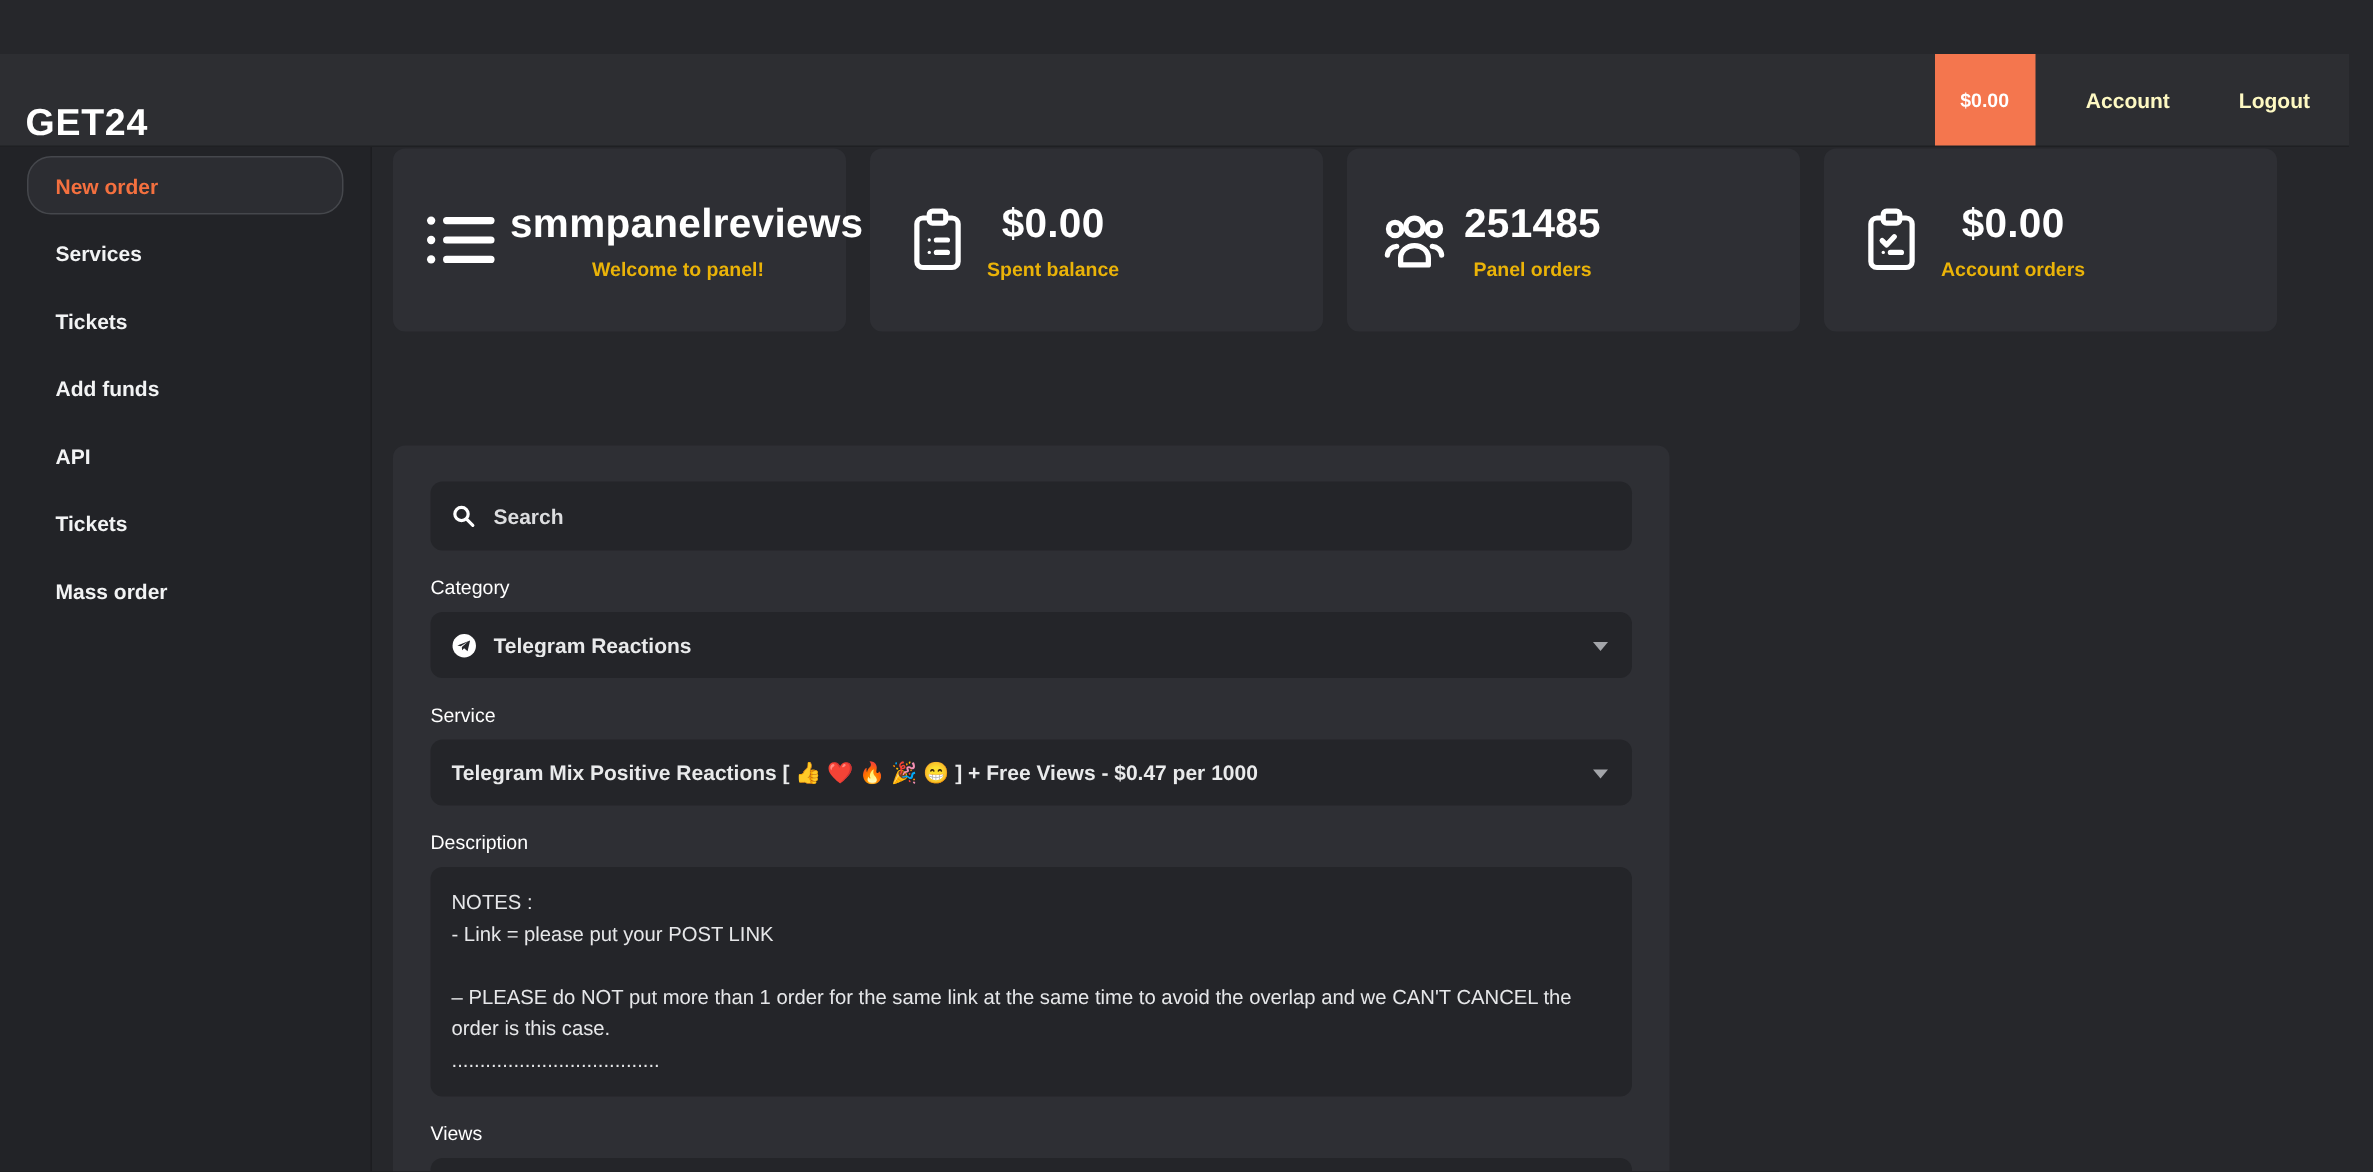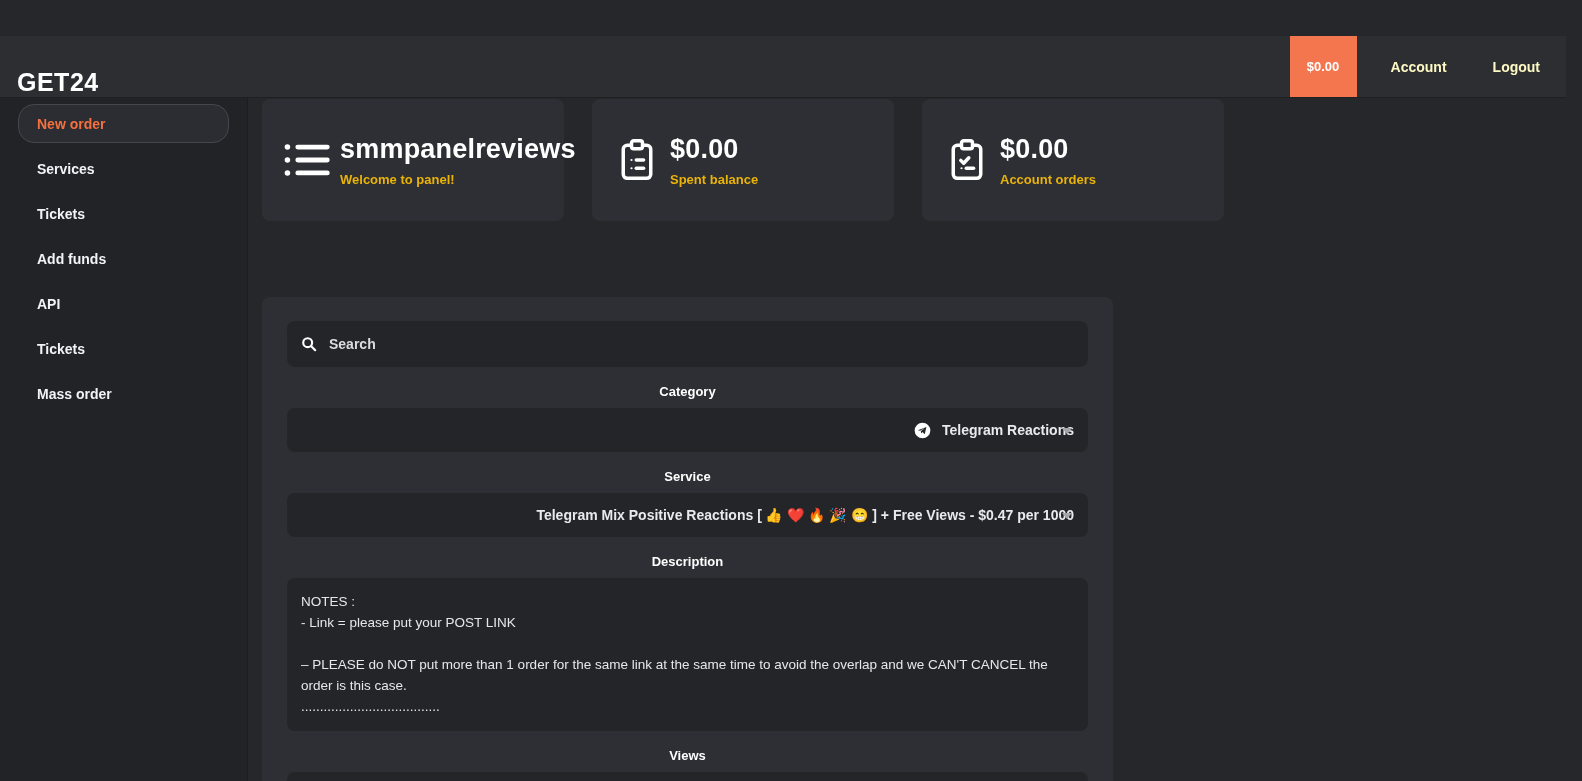--- a/index.html
+++ b/index.html
@@ -40,42 +40,42 @@
     margin:0 18px 6px 18px; height:39px; display:flex; align-items:center;
     padding-left:18px; border-radius:16px; font-size:14px; font-weight:700;
     color:#f2f3f4; cursor:pointer; border:1px solid transparent;
   }
   .side-item.active {
     background:#2c2d32; border-color:#45474c; color:#f4703f;
   }
   
   .main { position:absolute; top:62px; left:248px; right:0; bottom:0; }
   .cards {
-    display:flex; gap:28px; padding:37px 28px 0 14px;
+    display:flex; gap:16px; padding:37px 28px 0 14px;text-align:center;
   }
   .card {
     width:302px; height:122px; background:#2e2f34; border-radius:8px;
     display:flex; align-items:center; padding-left:21px;
   }
   .card-icon { width:48px; height:44px; color:#ffffff; flex:0 0 48px; margin-right:9px; }
   .card-icon svg { width:100%; height:100%; }
   .card-text { display:flex; flex-direction:column; min-width:0; }
   .card-value { font-size:27px; font-weight:800; color:#ffffff; white-space:nowrap; letter-spacing:0.2px; }
   .card-label { font-size:13px; font-weight:600; color:#eab308; margin-top:7px; }
   
   .panel {
     margin:76px 0 0 14px; width:851px; height:560px;
     background:#2e2f34; border-radius:8px; padding:24px 25px;
   }
-  .field-label { font-size:13px; font-weight:700; color:#ffffff; margin-top:17px;text-align:center; }
+  .field-label { font-size:13px; font-weight:400; color:#ffffff; margin-top:17px; }
   .input-box {
     margin-top:9px; width:100%; height:44px; background:#242529;
     border:none; border-radius:8px; color:#e9eaeb;
     display:flex; align-items:center; padding:0 14px; position:relative;
-    font-size:14px; font-weight:600;justify-content:flex-end;
+    font-size:14px; font-weight:600;
   }
   .search-box { margin-top:0; height:46px; }
   .search-box input {
     background:transparent; border:none; outline:none; color:#e9eaeb;
     font-family:"Liberation Sans", sans-serif;
     font-size:14px; font-weight:600; flex:1; margin-left:12px;
   }
   .search-box input::placeholder { color:#dcdddf; opacity:1; }
   .icon-16 { width:16px; height:16px; color:#ffffff; flex:0 0 16px; }
   .icon-16 svg { width:100%; height:100%; display:block; }
@@ -156,20 +156,36 @@
             <circle cx="9" cy="16.5" r="0.6" fill="#fff" stroke="none"></circle>
             <line x1="11.6" y1="16.5" x2="15.6" y2="16.5"></line>
           </svg>
         </span>
         <div class="card-text">
           <div class="card-value">$0.00</div>
           <div class="card-label">Spent balance</div>
         </div>
       </div>
 
+      <div class="card">
+        <span class="card-icon">
+          <svg viewBox="0 0 26 22" fill="none" stroke="#fff" stroke-width="1.9" stroke-linecap="round" stroke-linejoin="round">
+            <circle cx="6" cy="7" r="2.4"></circle>
+            <circle cx="20" cy="7" r="2.4"></circle>
+            <circle cx="13" cy="6.2" r="3.1"></circle>
+            <path d="M8 20 v-2.6 a5 4.4 0 0 1 10 0 V20 z"></path>
+            <path d="M3.2 16.5 a3.6 3.4 0 0 1 3.4 -3.2"></path>
+            <path d="M22.8 16.5 a3.6 3.4 0 0 0 -3.4 -3.2"></path>
+          </svg>
+        </span>
+        <div class="card-text">
+          <div class="card-value">251485</div>
+          <div class="card-label">Panel orders</div>
+        </div>
+      </div>
 
       <div class="card">
         <span class="card-icon">
           <svg viewBox="0 0 24 24" fill="none" stroke="#fff" stroke-width="1.9" stroke-linecap="round" stroke-linejoin="round">
             <rect x="4.5" y="4" width="15" height="18" rx="2.2"></rect>
             <rect x="9" y="1.5" width="6" height="4.4" rx="1.2" fill="#2e2f34"></rect>
             <path d="M8.6 12.2 l1.6 1.6 2.8-3"></path>
             <line x1="11.6" y1="16.5" x2="15.6" y2="16.5"></line>
             <circle cx="9" cy="16.5" r="0.6" fill="#fff" stroke="none"></circle>
           </svg>

